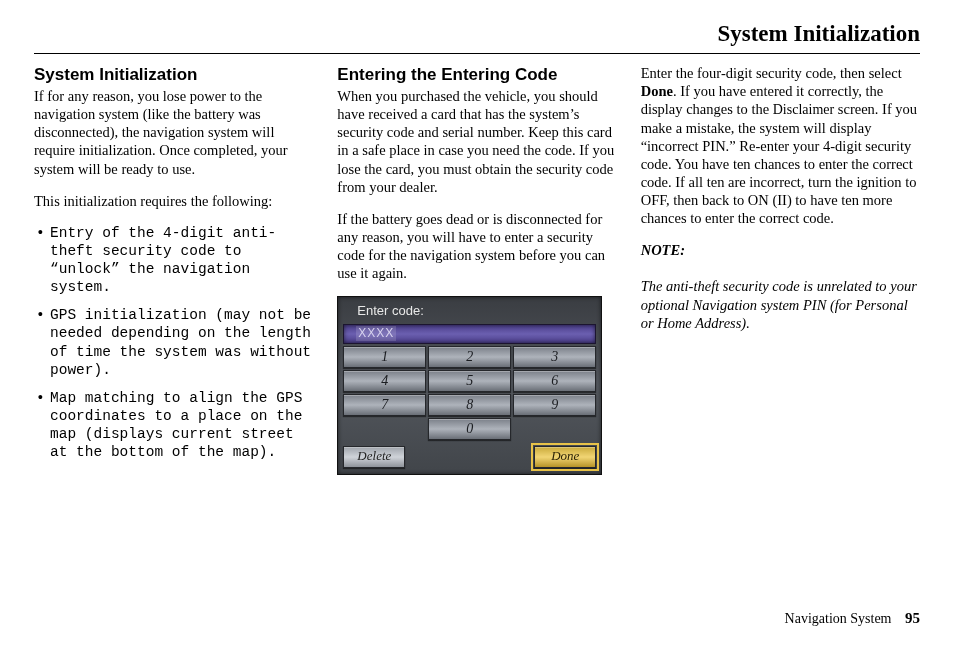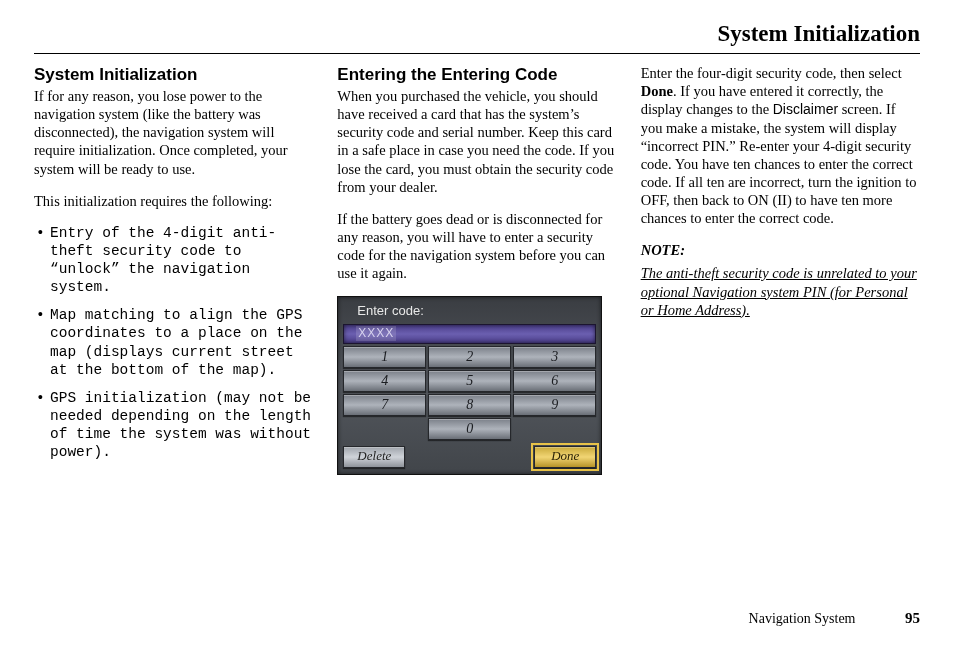--- a/index.html
+++ b/index.html
@@ -52,33 +52,33 @@
     font-family: Liberation Mono, monospace;
   }
   ul.bullets li::before {
     content: "•";
     position: absolute;
     left: 0; top: 0;
   }
   .note-label {
     font-style: italic;
     font-weight: bold;
-    margin-bottom: 5px;
-  }
-  .note-body { font-style: italic; text-decoration: underline; }
+    margin-bottom: 18px;
+  }
+  .note-body { font-style: italic; }
   .footer {
     position: absolute;
     bottom: 24px;
     right: 34px;
     font-family: "Times New Roman", serif;
     font-size: 14px;
   }
   .footer .sys { font-weight: normal; margin-right: 10px;}
-  .footer .pg { font-weight: bold; font-size: 15px; margin-left: 36px;}
-  .sans { font-family: Liberation Sans, sans-serif; font-size: 14px; }
+  .footer .pg { font-weight: bold; font-size: 15px;}
+  .sans { font-family: Liberation Serif, serif; font-size: 14px; }
 
   
   .keypad-panel {
     width: 265px;
     background: linear-gradient(#3a3d42, #53575d 50%, #41454a);
     border: 1px solid #111;
     padding: 4px 5px 6px 5px;
     font-family: Arial, Helvetica, sans-serif;
     color: #e8e8e8;
     box-shadow: inset 0 0 4px rgba(0,0,0,.6);
@@ -148,22 +148,22 @@
 <hr class="rule">
 
 <div class="columns">
 
   <div class="col">
     <div class="section-head">System Initialization</div>
     <div class="para">If for any reason, you lose power to the navigation system (like the battery was disconnected), the navigation system will require initialization. Once completed, your system will be ready to use.</div>
     <div class="para">This initialization requires the following:</div>
     <ul class="bullets">
       <li>Entry of the 4-digit anti-theft security code to “unlock” the navigation system.</li>
+      <li>GPS initialization (may not be needed depending on the length of time the system was without power).</li>
       <li>Map matching to align the GPS coordinates to a place on the map (displays current street at the bottom of the map).</li>
-      <li>GPS initialization (may not be needed depending on the length of time the system was without power).</li>
     </ul>
   </div>
 
   <div class="col">
     <div class="section-head">Entering the Entering Code</div>
     <div class="para">When you purchased the vehicle, you should have received a card that has the system’s security code and serial number. Keep this card in a safe place in case you need the code. If you lose the card, you must obtain the security code from your dealer.</div>
     <div class="para">If the battery goes dead or is disconnected for any reason, you will have to enter a security code for the navigation system before you can use it again.</div>
 
     <div class="keypad-panel">
       <div class="kp-label">Enter code:</div>

